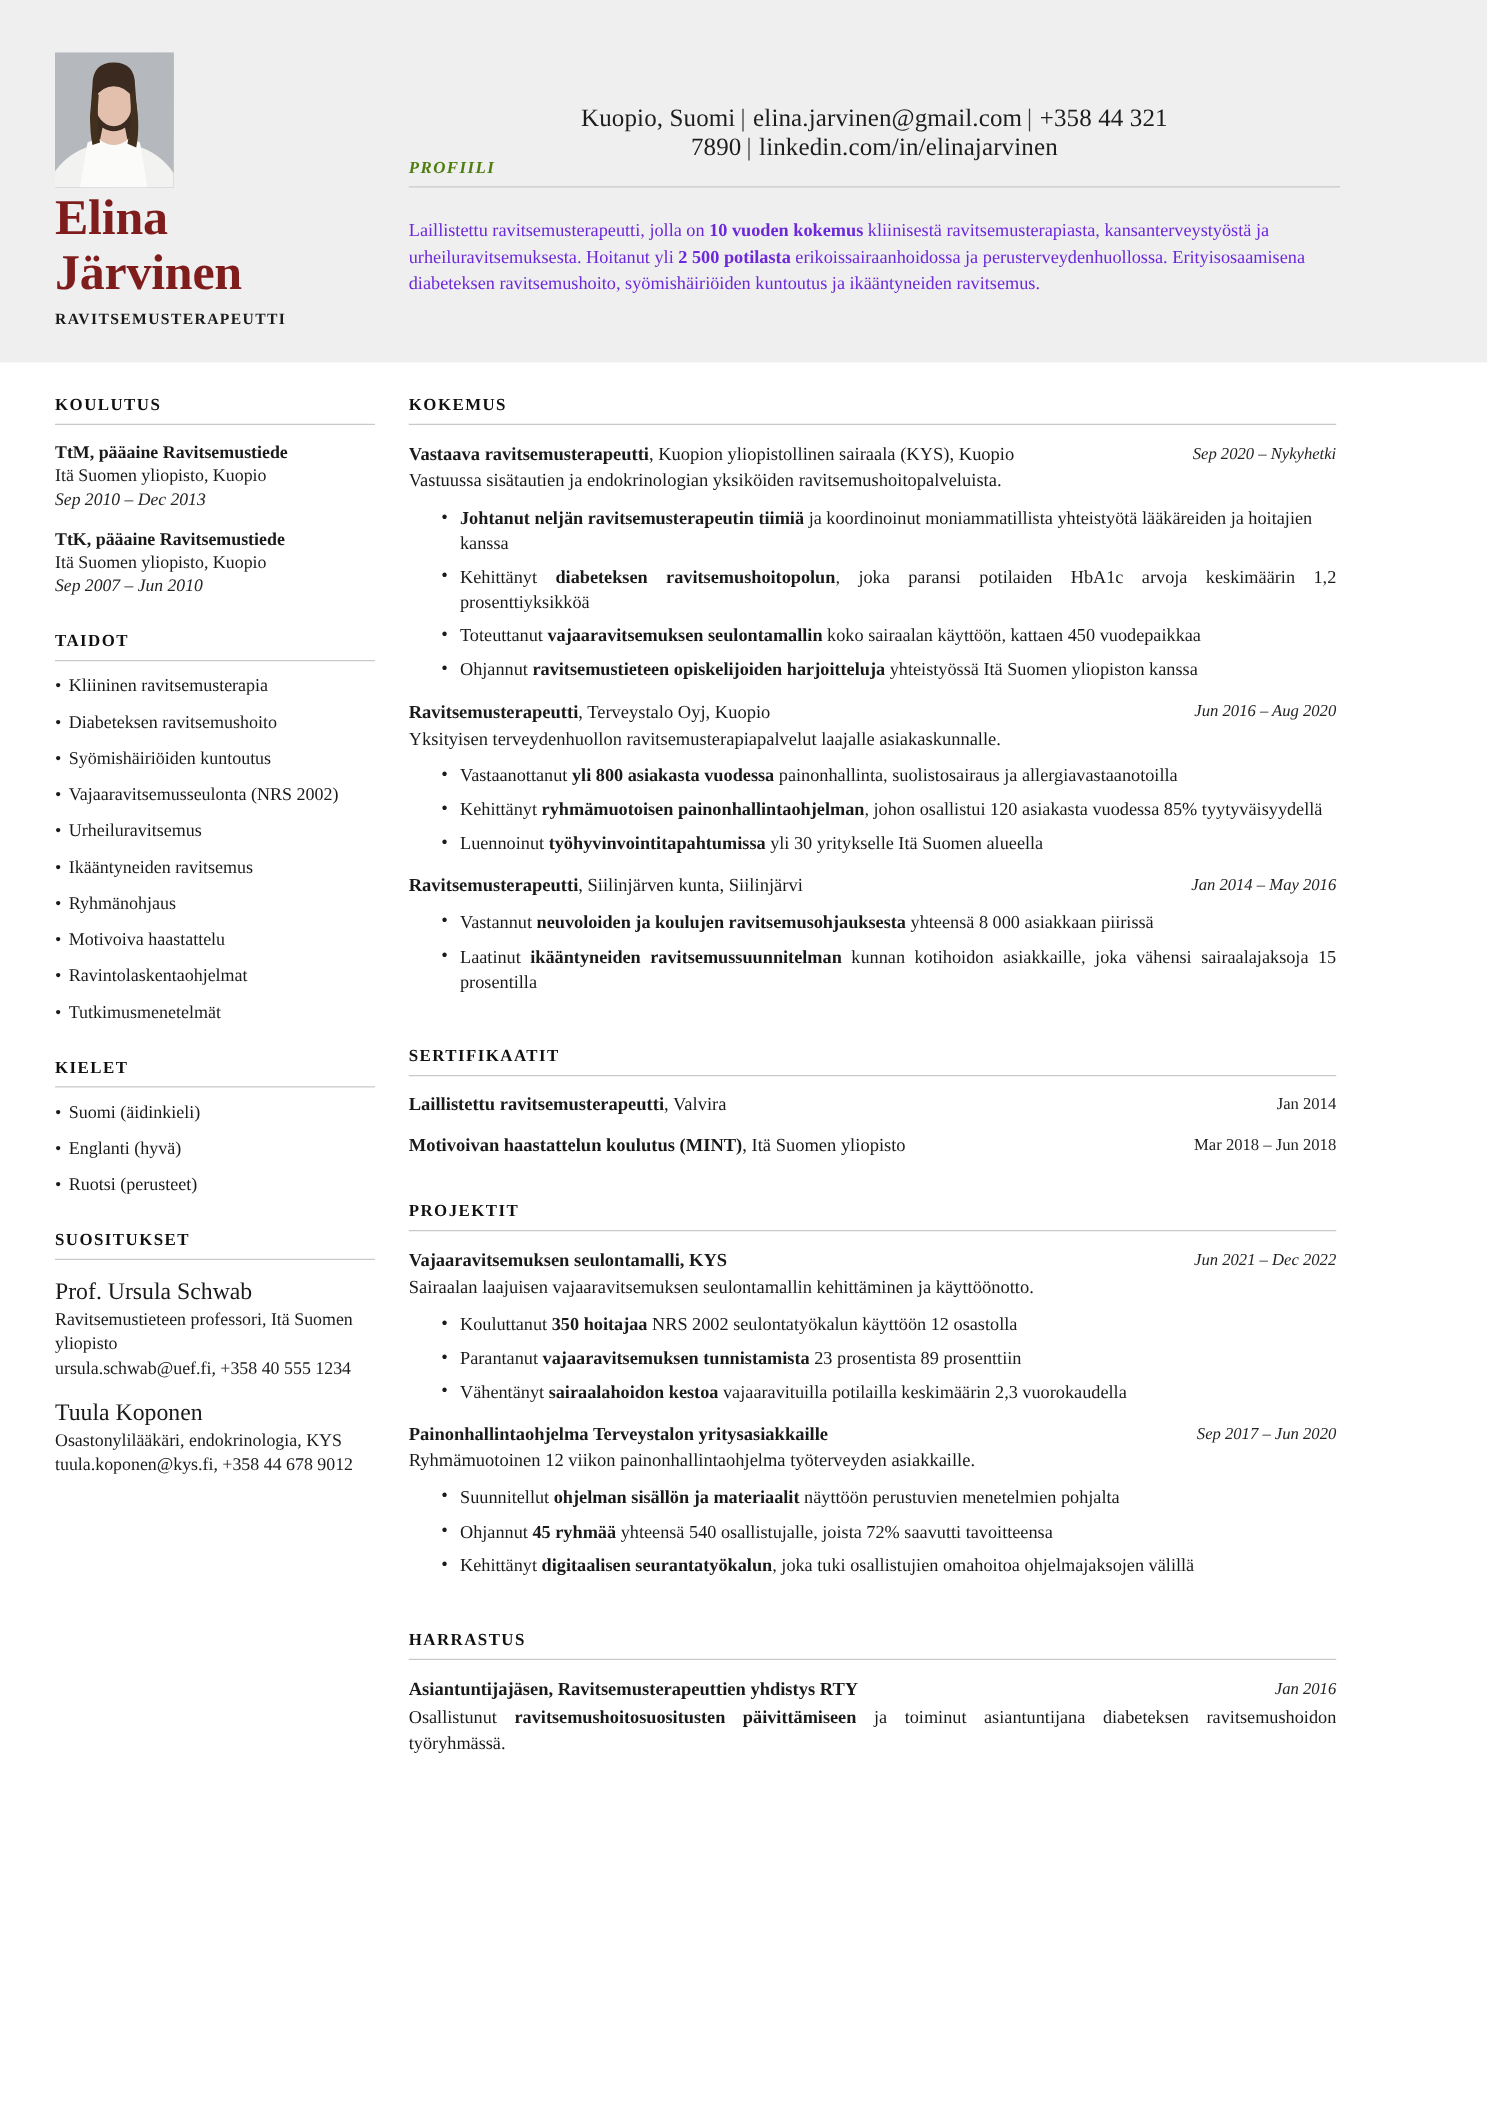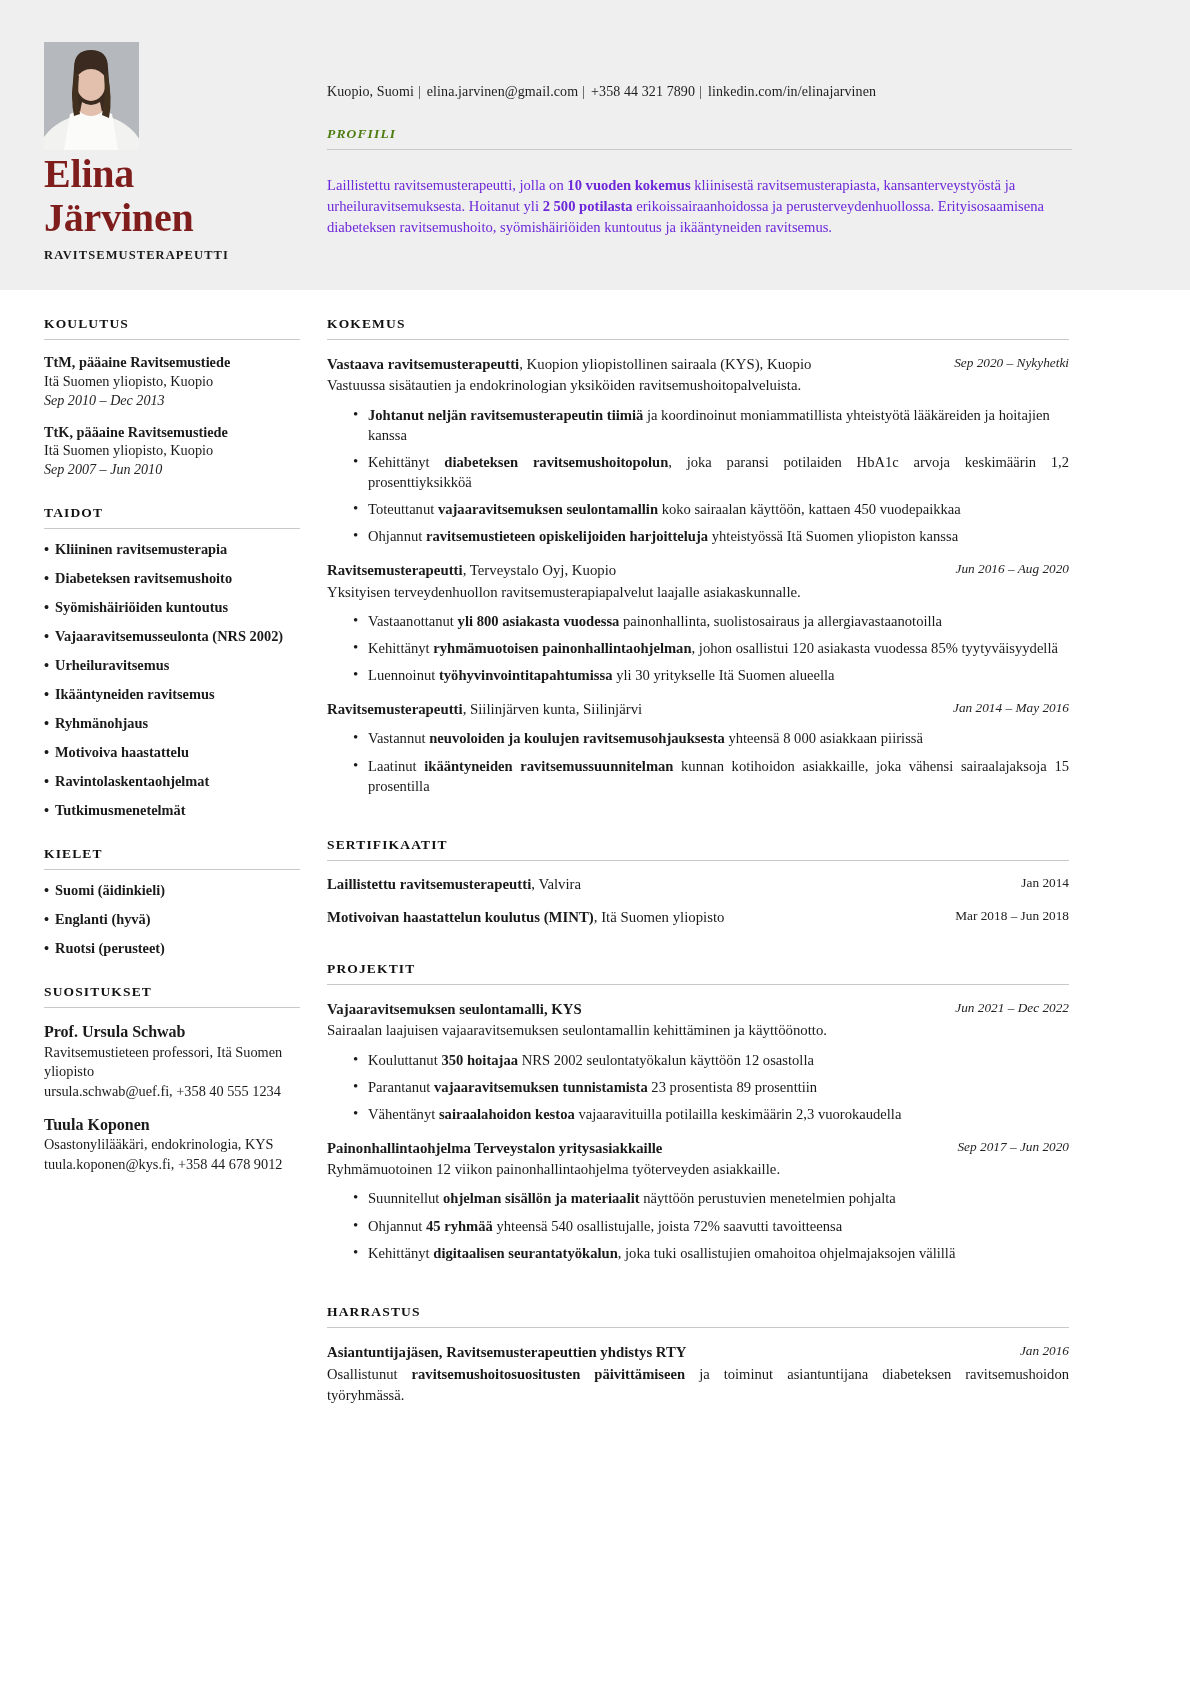--- a/index.html
+++ b/index.html
@@ -31,21 +31,21 @@
     font-size:40px; font-weight:bold; line-height:1.10;
     letter-spacing:-0.2px; color:#7f1d1d;
   }
   .job-title {
     margin-top:8px; font-size:12.5px; font-weight:bold;
     letter-spacing:1.1px; color:#1a1a1a;
   }
 
   .contact {
     position:absolute; left:327px; top:84px; width:745px;
-    font-size:14px; color:#1d1d1d; letter-spacing:0.1px;
+    font-size:20px; color:#1d1d1d; letter-spacing:0.1px;text-align:center;
   }
   .contact .sep { padding:0 6px 0 4px; color:#3a3a3a; }
 
   .profile-head {
     position:absolute; left:327px; top:126px; width:745px;
   }
   .profile-head .sec-title {
     font-size:13.5px; font-weight:bold; letter-spacing:1.15px; color:#4d7c0f;font-style:italic;
   }
   .profile-head .rule {
@@ -66,28 +66,28 @@
 
   
   .edu-item { margin-top:13px; }
   .edu-deg { font-size:14.3px; font-weight:bold; line-height:1.32; }
   .edu-school { font-size:14.3px; line-height:1.33; }
   .edu-date { font-size:14.1px; font-style:italic; line-height:1.33; color:#242424; }
 
   .bullet-list { margin-top:11px; }
   .bl-item {
     font-size:14.4px; line-height:1.32; margin-bottom:10px;
-    padding-left:11px; position:relative;font-weight:bold;
+    padding-left:11px; position:relative;
   }
   .bl-item::before {
     content:"•"; position:absolute; left:0; top:0; font-size:14.4px;
   }
 
   .ref-item { margin-top:13px; }
-  .ref-name { font-size:16px; font-weight:bold; line-height:1.35; }
+  .ref-name { font-size:19px; font-weight:normal; line-height:1.35; }
   .ref-line { font-size:14.3px; line-height:1.35; }
 
   
   .entry { margin-top:14px; }
   .entry-row { position:relative; }
   .entry-title {
     font-size:14.8px; line-height:1.37; padding-right:150px;
   }
   .entry-title b { font-weight:bold; }
   .entry-date {

